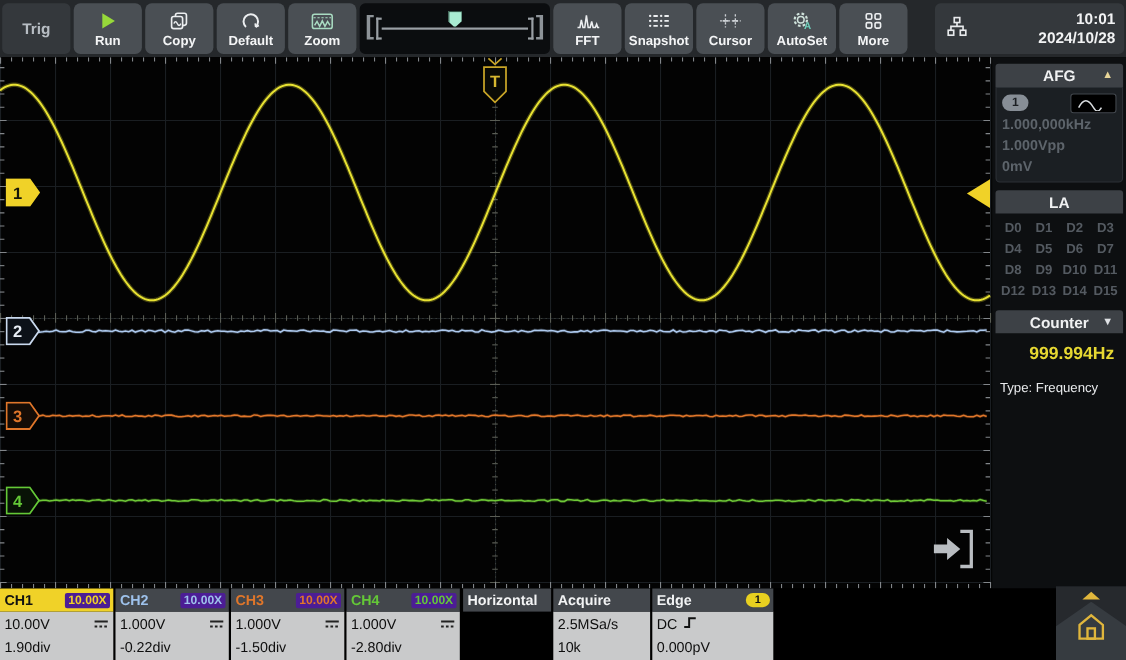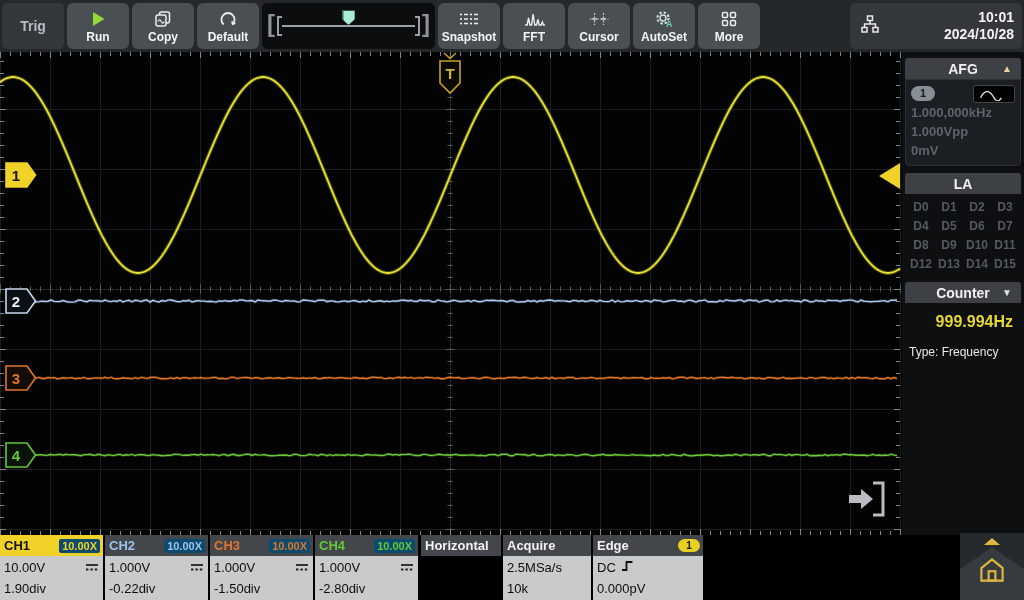--- a/index.html
+++ b/index.html
@@ -69,21 +69,21 @@
 
   
   .bottombar { position:absolute; left:0; top:535px; width:1024px; height:65px;
     background:#000; display:flex; gap:2px; }
   .panel { display:flex; flex-direction:column; cursor:pointer; }
   .p-head { height:21px; background:#43474c; display:flex; align-items:center;
     padding:0 3px 0 4px; font-size:13px; font-weight:bold; position:relative; }
   .p-body { flex:1; background:#c9cacb; padding:1px 4px 0 4px; }
   .p-row { height:21px; display:flex; align-items:center; color:#0e0e0e;
     font-size:13px; font-weight:normal; }
-  .probe-badge { margin-left:auto; background:#0c4a6e; border-radius:2px;
+  .probe-badge { margin-left:auto; background:#4c1d95; border-radius:2px;
     font-size:11px; font-weight:bold; padding:1px 3px; }
   .ch1 .p-head { background:#f0d228; color:#111; }
   .dc-ic { margin-left:auto; }
   .edge-badge { margin-left:auto; width:22px; height:13px; background:#e8d020;
     border-radius:7px; color:#111; font-size:10px; font-weight:bold;
     text-align:center; line-height:13px; }
   .corner { position:absolute; right:0; top:-2px; width:64px; height:67px;
     background:#26292d; overflow:hidden; cursor:pointer; }
   .corner .chev { position:absolute; left:0; top:14px; width:64px; height:53px;
     background:#363b40; clip-path:polygon(50% 0,100% 42%,100% 100%,0 100%,0 42%); }
@@ -125,49 +125,59 @@
     <button class="tbtn">
       <span class="ticon">
         <svg width="20" height="20" viewBox="0 0 20 20" fill="none" stroke="#eceef0" stroke-width="1.8">
           <path d="M5.6 15.5 A6.6 6.6 0 1 1 14.4 15.5"></path>
           <path d="M14.4 15.5 l3 -1.4 M14.4 15.5 l-0.4 -3.3" stroke-width="1.5"></path>
         </svg>
       </span>
       <span class="tlabel">Default</span>
     </button>
 
+    <button class="tbtn">
+      <span class="ticon">
+        <svg width="22" height="20" viewBox="0 0 22 20" fill="none" stroke="#a9dcc2" stroke-width="1.4">
+          <rect x="2" y="4" width="18" height="13" rx="2"></rect>
+          <path d="M3 7.2 h16" stroke-dasharray="2,1.6" stroke-width="1"></path>
+          <path d="M4 14 l2.2 -3.5 2.4 4.5 2.4 -5 2.4 5 2.4 -4.5 2.2 3.5"></path>
+        </svg>
+      </span>
+      <span class="tlabel">Zoom</span>
+    </button>
 
     <div class="slider">
       <span class="obr">[</span>
       <div class="trackwrap">
         <span class="ibr l"></span>
         <div class="track"></div>
         <span class="ibr r"></span>
         <div class="thumb"></div>
       </div>
       <span class="obr">]</span>
     </div>
 
     <button class="tbtn">
       <span class="ticon">
+        <svg width="22" height="20" viewBox="0 0 22 20" fill="none" stroke="#eceef0" stroke-width="1.4">
+          <path d="M2 16 h2.2 l1.3 -7 1.5 7 h1.6 l1.5 -11 1.6 11 h1.8 l1.4 -5.5 1.3 5.5 h2 l1.2 -3 1 3 h1.6"></path>
+        </svg>
+      </span>
+      <span class="tlabel">FFT</span>
+    </button>
+
+    <button class="tbtn">
+      <span class="ticon">
         <svg width="22" height="20" viewBox="0 0 22 20" stroke="#eceef0" stroke-width="1.7">
           <path d="M3 5.5 h.1 M3 10 h.1 M3 14.5 h.1 M13 5.5 h.1 M13 10 h.1 M13 14.5 h.1" stroke-linecap="round" stroke-width="2.1"></path>
           <path d="M6 5.5 h4 M6 10 h4 M6 14.5 h4 M16 5.5 h4 M16 10 h4 M16 14.5 h4"></path>
         </svg>
       </span>
       <span class="tlabel">Snapshot</span>
-    </button>
-
-    <button class="tbtn">
-      <span class="ticon">
-        <svg width="22" height="20" viewBox="0 0 22 20" fill="none" stroke="#eceef0" stroke-width="1.4">
-          <path d="M2 16 h2.2 l1.3 -7 1.5 7 h1.6 l1.5 -11 1.6 11 h1.8 l1.4 -5.5 1.3 5.5 h2 l1.2 -3 1 3 h1.6"></path>
-        </svg>
-      </span>
-      <span class="tlabel">FFT</span>
     </button>
 
     <button class="tbtn">
       <span class="ticon">
         <svg width="22" height="20" viewBox="0 0 22 20" fill="none" stroke="#ccd0d4" stroke-width="1.2">
           <path d="M1.5 10 h19" stroke-dasharray="2,1.6"></path>
           <path d="M6.5 4 v12 M15.5 4 v12" stroke-dasharray="2,1.6"></path>
           <path d="M4 10 h5 M13 10 h5" stroke-width="1.6"></path>
         </svg>
       </span>

